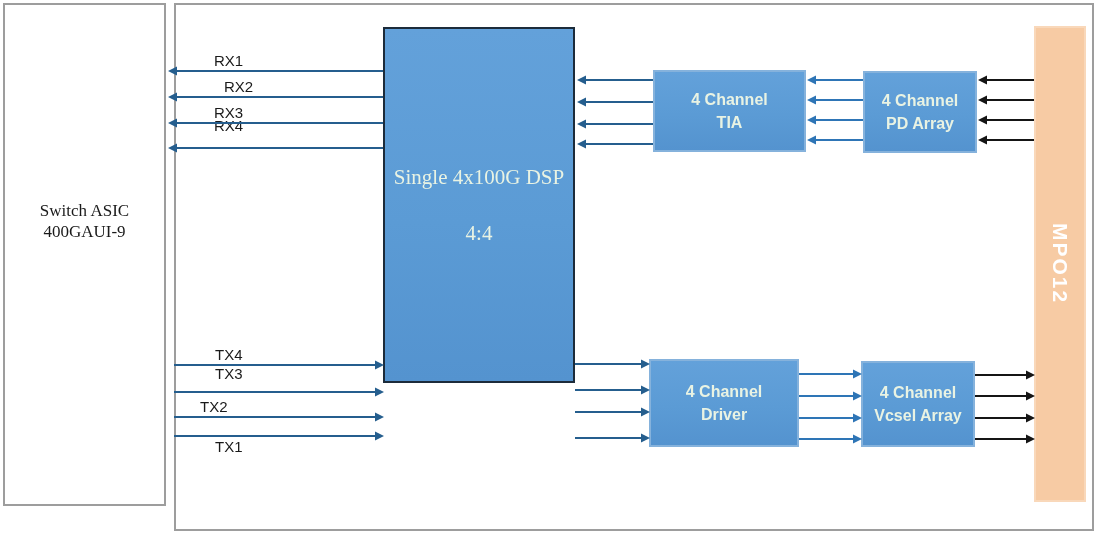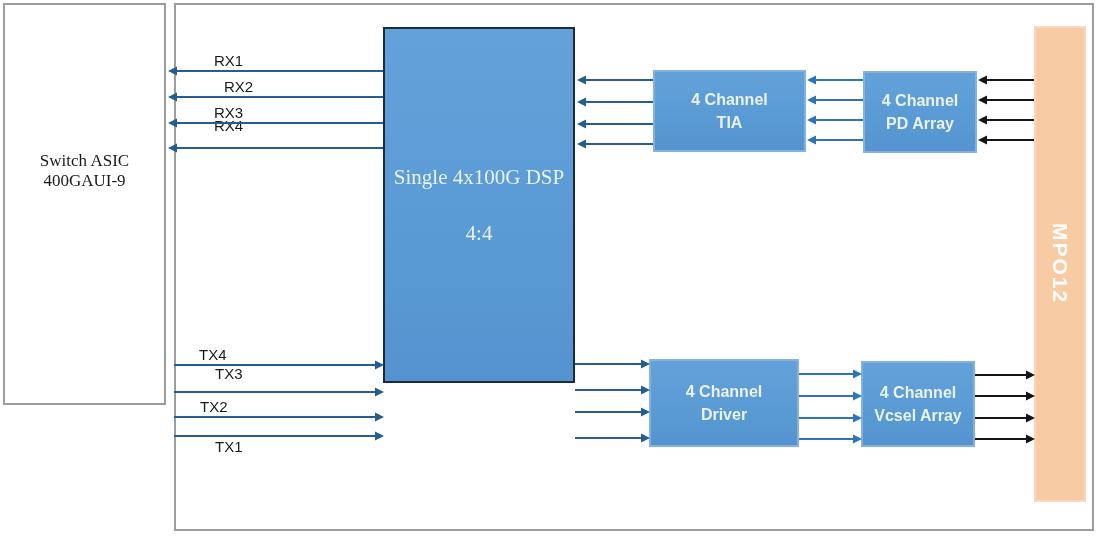--- a/index.html
+++ b/index.html
@@ -10,21 +10,21 @@
     overflow:hidden;
     font-family:"Liberation Sans",sans-serif;
   }
   .panel{
     position:absolute;
     box-sizing:border-box;
     border:2px solid var(--panel-border,#9d9d9d);
     background:#fff;
     z-index:1;
   }
-  .left-panel{left:3px;top:3px;width:163px;height:402px;display:flex;align-items:center;justify-content:center;}
+  .left-panel{left:3px;top:3px;width:163px;height:503px;display:flex;align-items:center;justify-content:center;}
   .main-panel{left:174px;top:3px;width:920px;height:528px;}
   .asic-text{
     font-family:"Liberation Serif",serif;
     font-size:17px;line-height:1.2;
     color:#1a1a1a;text-align:center;
     transform:translateY(-33px);
     white-space:nowrap;
   }
   .block{
     position:absolute;box-sizing:border-box;z-index:2;
@@ -108,21 +108,21 @@
 
   <div class="block mpo">
     <div class="mpo-label">MPO12</div>
   </div>
 
   <div class="sig-label" style="left:214px;top:52px">RX1</div>
   <div class="sig-label" style="left:224px;top:78px">RX2</div>
   <div class="sig-label" style="left:214px;top:104px">RX3</div>
   <div class="sig-label" style="left:214px;top:117px">RX4</div>
 
-  <div class="sig-label" style="left:199px;top:346px">TX4</div>
+  <div class="sig-label" style="left:215px;top:346px">TX4</div>
   <div class="sig-label" style="left:215px;top:365px">TX3</div>
   <div class="sig-label" style="left:200px;top:398px">TX2</div>
   <div class="sig-label" style="left:215px;top:438px">TX1</div>
 
   <svg class="arrows" width="1100" height="536">
       <g>
         <line x1="383" y1="71" x2="176" y2="71" stroke="#255e8e" stroke-width="2"></line>
         <polygon points="168,71 177,66.5 177,75.5" fill="#255e8e"></polygon>
       </g>
       <g>

